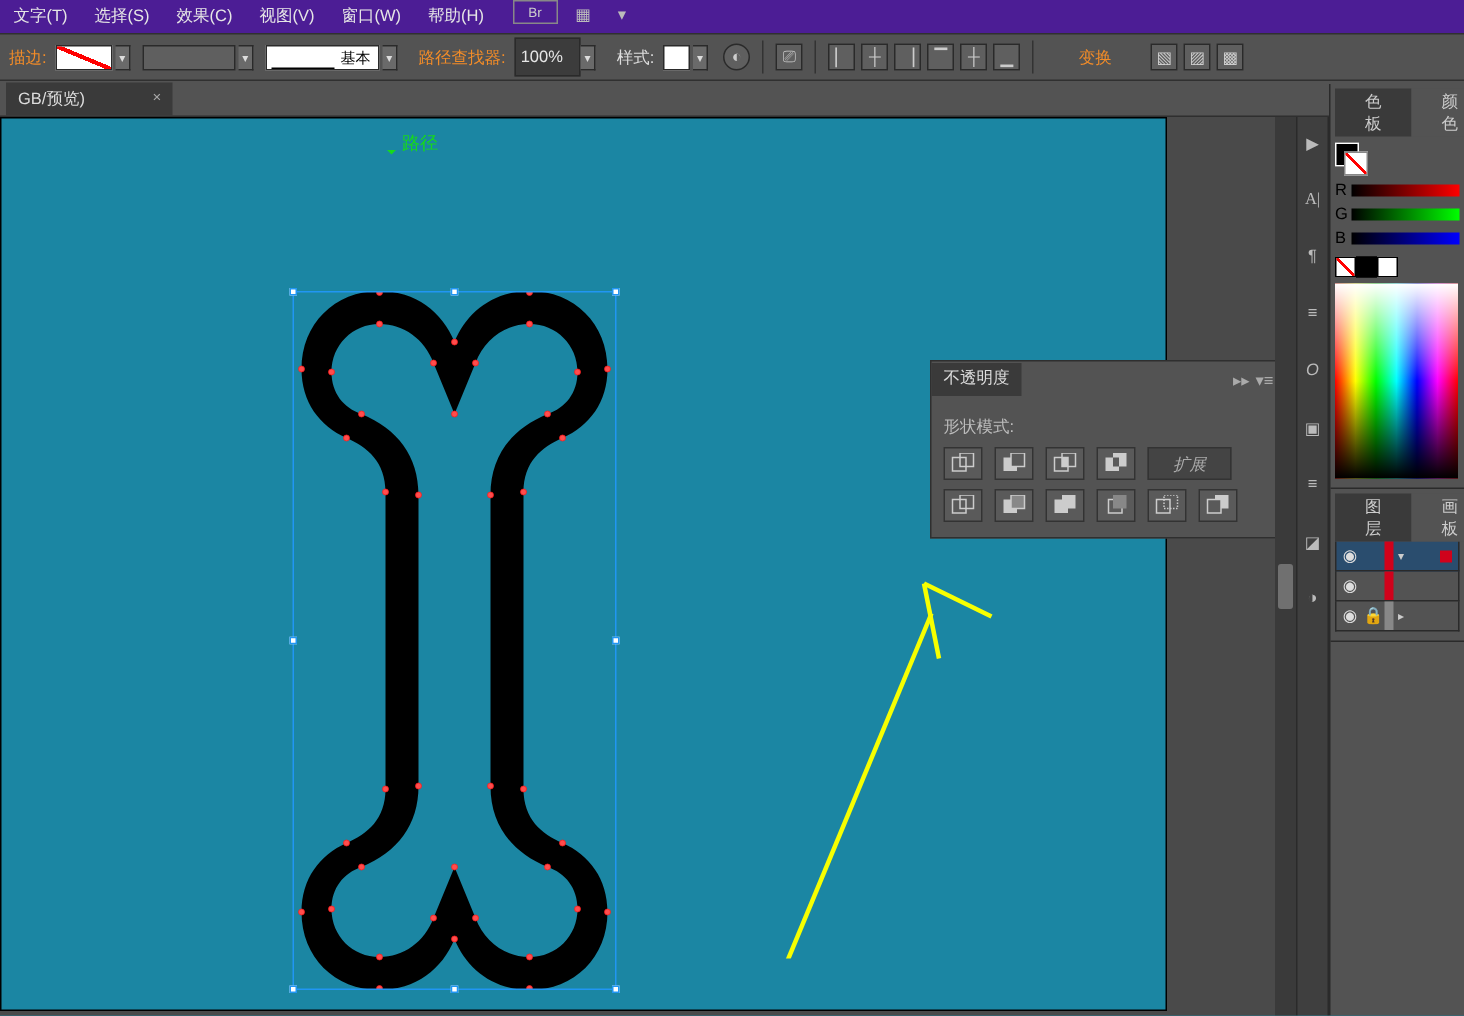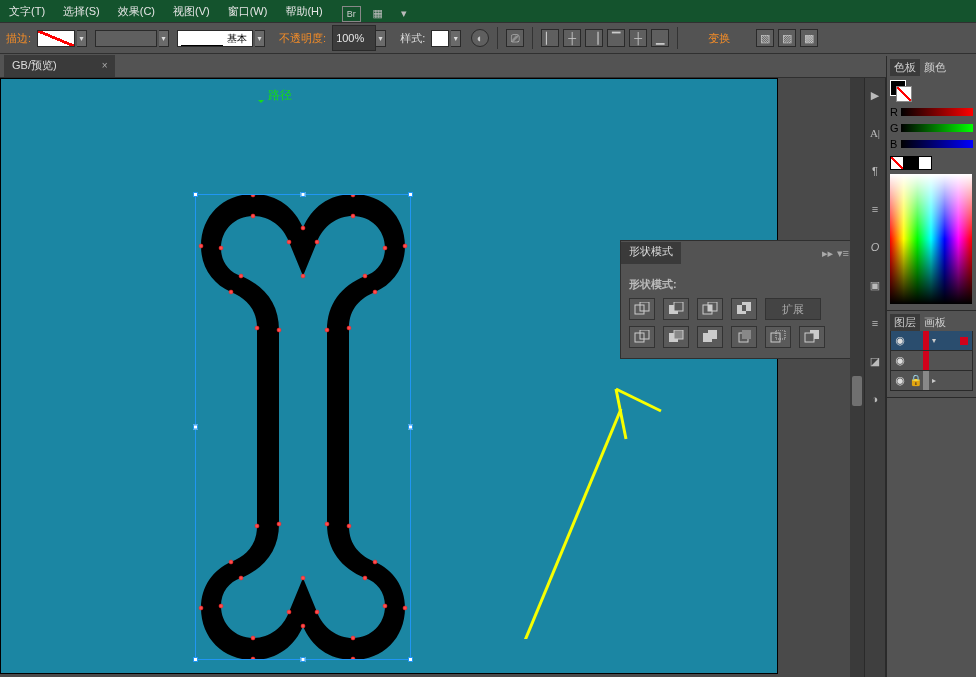--- a/index.html
+++ b/index.html
@@ -1,21 +1,21 @@
 <!DOCTYPE html>
 <html><head>
 <meta charset="utf-8">
 <style>
 * { margin: 0; padding: 0; box-sizing: border-box; font-family: "Microsoft YaHei", Arial, sans-serif; font-size: 11px; user-select: none; }
 body { background: #4a4a4a; width: 976px; height: 677px; overflow: hidden; position: relative; }
 
 
-.menubar { display: flex; align-items: flex-end; height: 22px; background: #14532d; color: #e6e6e6; }
+.menubar { display: flex; align-items: flex-start; height: 22px; background: #4c1d95; color: #e6e6e6; }
 .menubar .item { padding: 0 9px; line-height: 22px; cursor: default; }
-.menubar .br { margin-left: 10px; width: 19px; height: 16px; border: 1px solid #888; color: #ccc; font-size: 9px; display: flex; align-items: center; justify-content: center; }
+.menubar .br { margin-left: 10px; width: 30px; height: 16px; border: 1px solid #888; color: #ccc; font-size: 9px; display: flex; align-items: center; justify-content: center; }
 .menubar .ico { width: 18px; height: 18px; margin-left: 8px; display: flex; align-items: center; justify-content: center; color: #bbb; }
 
 
 .optbar { display: flex; align-items: center; height: 32px; background: #535353; color: #ddd; border-top: 1px solid #303030; border-bottom: 1px solid #303030; padding-left: 0; }
 .optbar .lbl { color: #f28c28; margin: 0 6px; }
 .optbar .swatch { width: 38px; height: 17px; border: 1px solid #2a2a2a; background: #fff; margin-right: 2px; position: relative; }
 .optbar .swatch.none { background: #fff; }
 .optbar .swatch.none::after{ content:""; position:absolute; inset:0; background: linear-gradient(to top right, transparent 45%, red 45%, red 55%, transparent 55%); }
 .optbar .dd { width: 10px; height: 17px; background: #6a6a6a; color: #ddd; display:flex; align-items:center; justify-content:center; font-size:8px; border:1px solid #2a2a2a; border-left:0; margin-right:8px; }
 .optbar .wdd { width:62px; height:17px; background:#5f5f5f; border:1px solid #2a2a2a; display:flex; align-items:center; padding:0 3px; margin-right:2px; }
@@ -46,35 +46,35 @@
 .h.ml{left:-3px;top:50%;transform:translateY(-50%)}.h.mr{right:-3px;top:50%;transform:translateY(-50%)}
 .h.bl{left:-3px;bottom:-3px}.h.bm{left:50%;bottom:-3px;transform:translateX(-50%)}.h.br{right:-3px;bottom:-3px}
 
 
 .panel-pf { position:absolute; left:620px; top:240px; width:236px; background:#535353; border:1px solid #2f2f2f; color:#ccc; }
 .panel-pf .hdr { display:flex; align-items:center; height:24px; }
 .panel-pf .tabhdr { background:#3a3a3a; height:22px; padding:2px 8px 0; color:#ddd; }
 .panel-pf .ctl { margin-left:auto; padding:0 6px; color:#aaa; display:flex; align-items:center; gap:4px; }
 .panel-pf .body { padding:6px 8px 10px; }
 .panel-pf .row { display:flex; align-items:center; gap:8px; margin-top:6px; }
-.panel-pf .rowlbl { color:#bbb; margin-top:6px;font-weight:bold; }
+.panel-pf .rowlbl { color:#bbb; margin-top:6px; }
 .pfbtn { width:26px; height:22px; border:1px solid #333; background:#5a5a5a; display:flex; align-items:center; justify-content:center; }
-.expand { width:56px; height:22px; background:#444; border:1px solid #333; color:#aaa; display:flex; align-items:center; justify-content:center; }
+.expand { width:56px; height:22px; background:#444; border:1px solid #333; color:#aaa; display:flex; align-items:center; justify-content:center;font-style:italic; }
 
 
 .scrollbar-v { position:absolute; right:112px; top:78px; bottom:0; width:14px; background:#3a3a3a; }
 .scrollbar-v .thumb { position:absolute; left:2px; right:2px; top:298px; height:30px; background:#707070; border-radius:2px; }
 .dockcol { position:absolute; right:90px; top:78px; width:22px; bottom:0; background:#3f3f3f; display:flex; flex-direction:column; align-items:center; padding-top:8px; gap:20px; border-left:1px solid #2a2a2a; border-right:1px solid #2a2a2a; }
 .dockcol .di { width:18px; height:18px; display:flex; align-items:center; justify-content:center; color:#bbb; }
 
 
 .rightpanels { position:absolute; right:0; top:56px; width:90px; bottom:0; background:#535353; border-left:1px solid #2a2a2a; }
 .rightpanels .grp { border-bottom:1px solid #2a2a2a; padding:3px 3px 6px; }
 .rightpanels .grp .tabs { display:flex; font-size:10px; color:#ccc; }
-.rightpanels .grp .tabs .t { padding:1px 4px; background:#535353; }
+.rightpanels .grp .tabs .t { padding:1px 20px; background:#535353; }
 .rightpanels .grp .tabs .t.act { background:#3a3a3a; }
 .rgbrow { display:flex; align-items:center; margin-top:4px; gap:3px; }
 .rgbrow .c { width:8px; }
 .rgbrow .bar { flex:1; height:8px; }
 .rgbrow .bar.r { background: linear-gradient(to right,#000,#f00); }
 .rgbrow .bar.g { background: linear-gradient(to right,#000,#0f0); }
 .rgbrow .bar.b { background: linear-gradient(to right,#000,#00f); }
 .swpair { display:flex; margin-top:6px; }
 .swpair .sw { width:14px; height:14px; border:1px solid #000; }
 .swpair .sw.black{background:#000}
@@ -114,21 +114,21 @@
   <span class="lbl">描边:</span>
   <span class="swatch none"></span>
   <span class="dd">▾</span>
   <span class="wdd"></span>
   <span class="dd">▾</span>
   <span class="stroke">
     <span class="line"></span>
     <span class="txt">基本</span>
   </span>
   <span class="dd">▾</span>
-  <span class="lbl">不透明度:</span>
+  <span class="lbl">路径查找器:</span>
   <span class="numfield">100%</span>
   <span class="dd">▾</span>
   <span class="lbl" style="color:#ddd">样式:</span>
   <span class="swatch" style="width:18px;background:#fff"></span>
   <span class="dd">▾</span>
   <span class="mini round">◐</span>
   <span class="sep"></span>
   <span class="mini">⎚</span>
   <span class="sep"></span>
   <span class="mini">▏</span>
@@ -219,21 +219,21 @@
     <svg class="arrow" width="260" height="320">
       <line x1="145" y1="10" x2="190" y2="32" stroke="#f7ff00" stroke-width="3"></line>
       <line x1="145" y1="10" x2="155" y2="60" stroke="#f7ff00" stroke-width="3"></line>
       <line x1="150" y1="30" x2="38" y2="300" stroke="#f7ff00" stroke-width="3"></line>
     </svg>
   </div>
 </div>
 
 <div class="panel-pf">
   <div class="hdr">
-    <div class="tabhdr">形状模式</div>
+    <div class="tabhdr">不透明度</div>
     <div class="ctl">
       <span>▸▸</span>
       <span>▾≡</span>
     </div>
   </div>
   <div class="body">
     <div class="rowlbl">形状模式:</div>
     <div class="row">
       <span class="pfbtn">
           <svg width="16" height="14">

